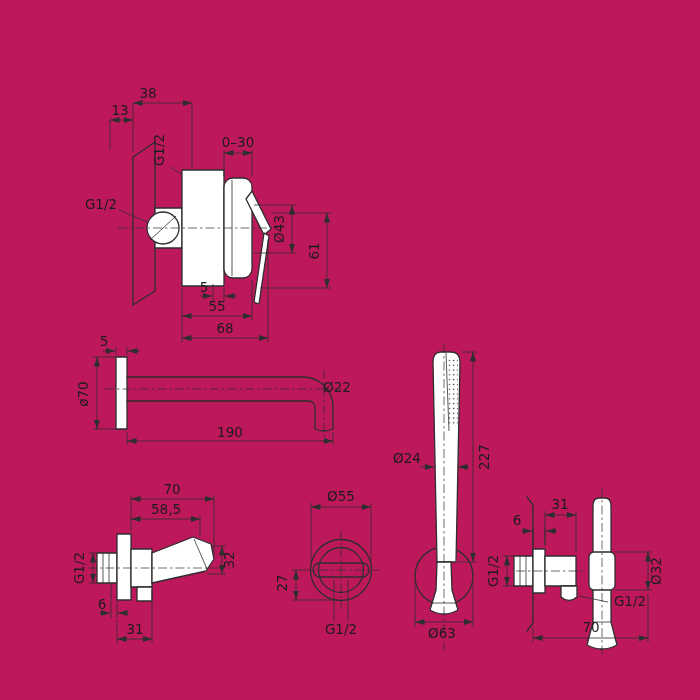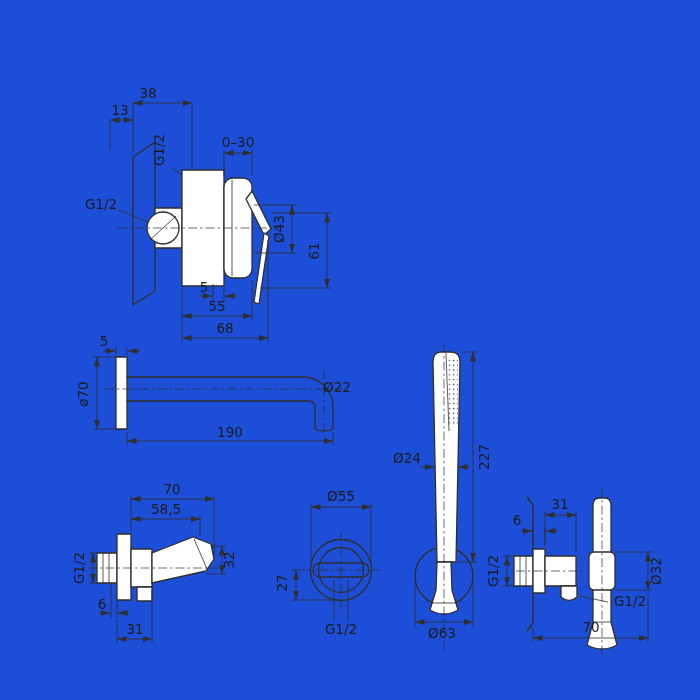--- a/index.html
+++ b/index.html
@@ -1,16 +1,16 @@
 <!DOCTYPE html>
 <html><head>
 <meta charset="utf-8">
 <style>
   html,body{margin:0;padding:0;background:#ffffff;width:700px;height:700px;overflow:hidden}
-  .page{width:700px;height:700px;background:#1d4ed8}
+  .page{width:700px;height:700px;background:#be185d}
   svg text{font-family:"DejaVu Sans","Liberation Sans",sans-serif;font-size:13.5px;fill:#1c1c1c}
   .ol{fill:none;stroke:#2e2e2e;stroke-width:1.3;stroke-linejoin:round;stroke-linecap:round}
   .olf{fill:#ffffff;stroke:#2e2e2e;stroke-width:1.3;stroke-linejoin:round}
   .dm{fill:none;stroke:#2e2e2e;stroke-width:0.8}
   .cl{fill:none;stroke:#2e2e2e;stroke-width:0.7;stroke-dasharray:9 3 2.5 3}
 </style>
 </head>
 <body>
 
 <div class="page">

